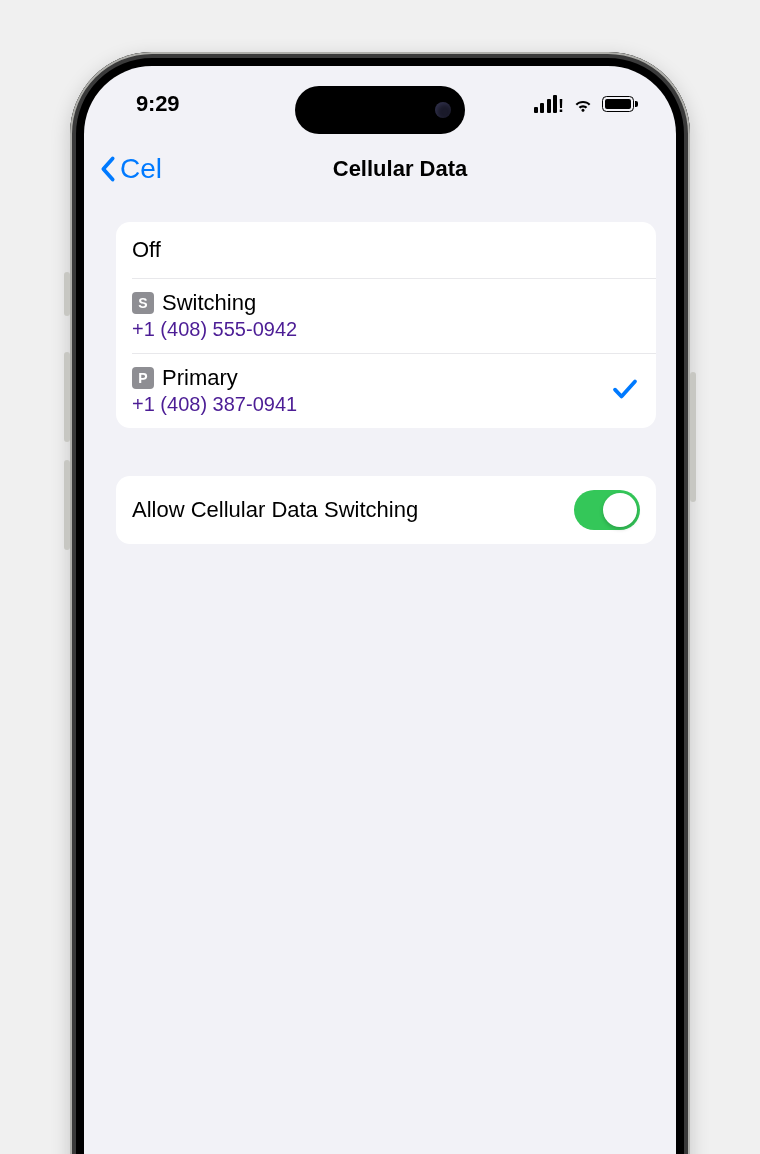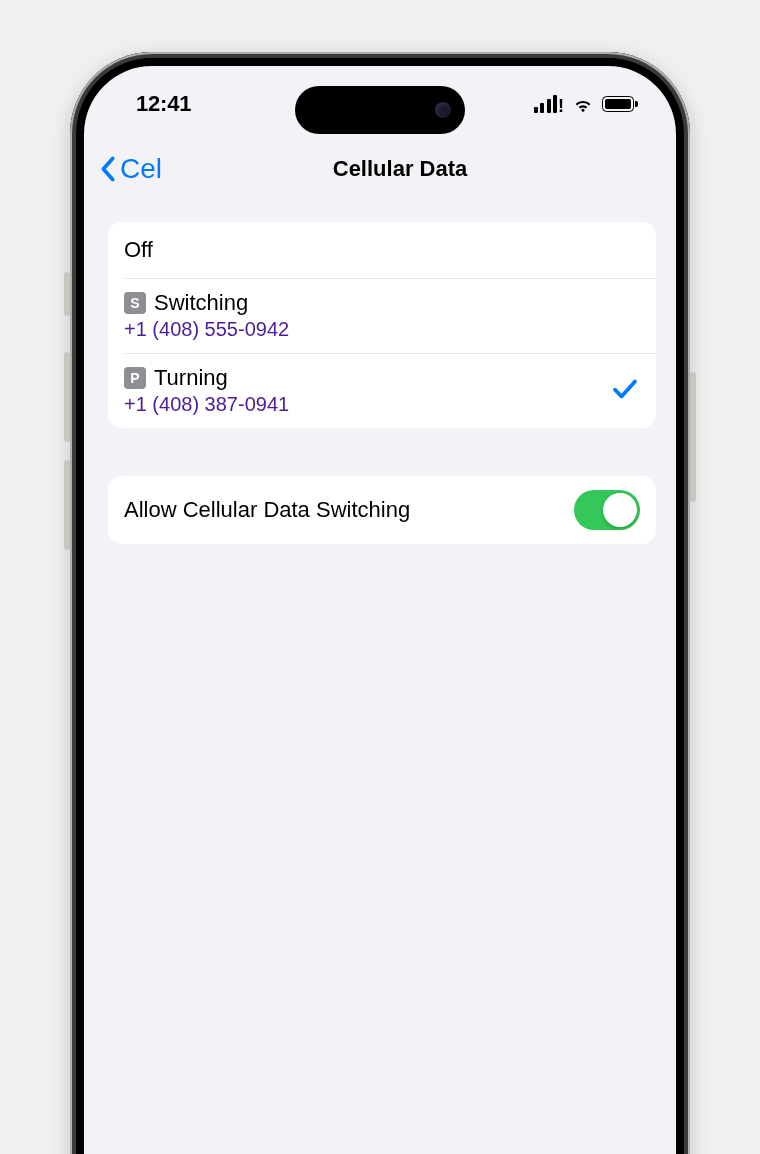--- a/index.html
+++ b/index.html
@@ -157,21 +157,21 @@
       position: absolute;
       left: 50%;
       transform: translateX(-50%);
       font-size: 22px;
       font-weight: 600;
       color: #000;
       margin-left: 20px;
     }
     
     .content {
-      padding: 26px 20px 0 24px;
+      padding: 26px 20px 0 32px;
     }
     .list-group {
       background: #fff;
       border-radius: 14px;
       overflow: hidden;
     }
     .row {
       display: flex;
       align-items: center;
       min-height: 56px;
@@ -255,21 +255,21 @@
 <div class="phone-frame">
   <div class="side-btn mute"></div>
   <div class="side-btn vol-up"></div>
   <div class="side-btn vol-dn"></div>
   <div class="side-btn power"></div>
 
   <div class="screen">
     <div class="dynamic-island"></div>
 
     <div class="status-bar">
-      <div class="status-time">12:41</div>
+      <div class="status-time">9:29</div>
       <div class="status-icons">
         <div class="cell-dual">
           <span></span>
             <span></span>
             <span></span>
             <span></span>
             <span class="exc">!</span>
         </div>
         <div class="wifi">
           <svg viewBox="0 0 24 24">
@@ -311,21 +311,21 @@
               <span>Switching</span>
             </div>
             <div class="sub">+1 (408) 555-0942</div>
           </div>
         </div>
 
         <div class="row">
           <div class="main">
             <div class="title-line">
               <span class="sim-badge">P</span>
-              <span>Turning</span>
+              <span>Primary</span>
             </div>
             <div class="sub">+1 (408) 387-0941</div>
           </div>
           <div class="check">
             <svg viewBox="0 0 24 24">
                 <path fill="none" stroke="#007aff" stroke-width="3" stroke-linecap="round" stroke-linejoin="round" d="M4 12.5 9.2 18 20 6"></path>
               </svg>
           </div>
         </div>
 

